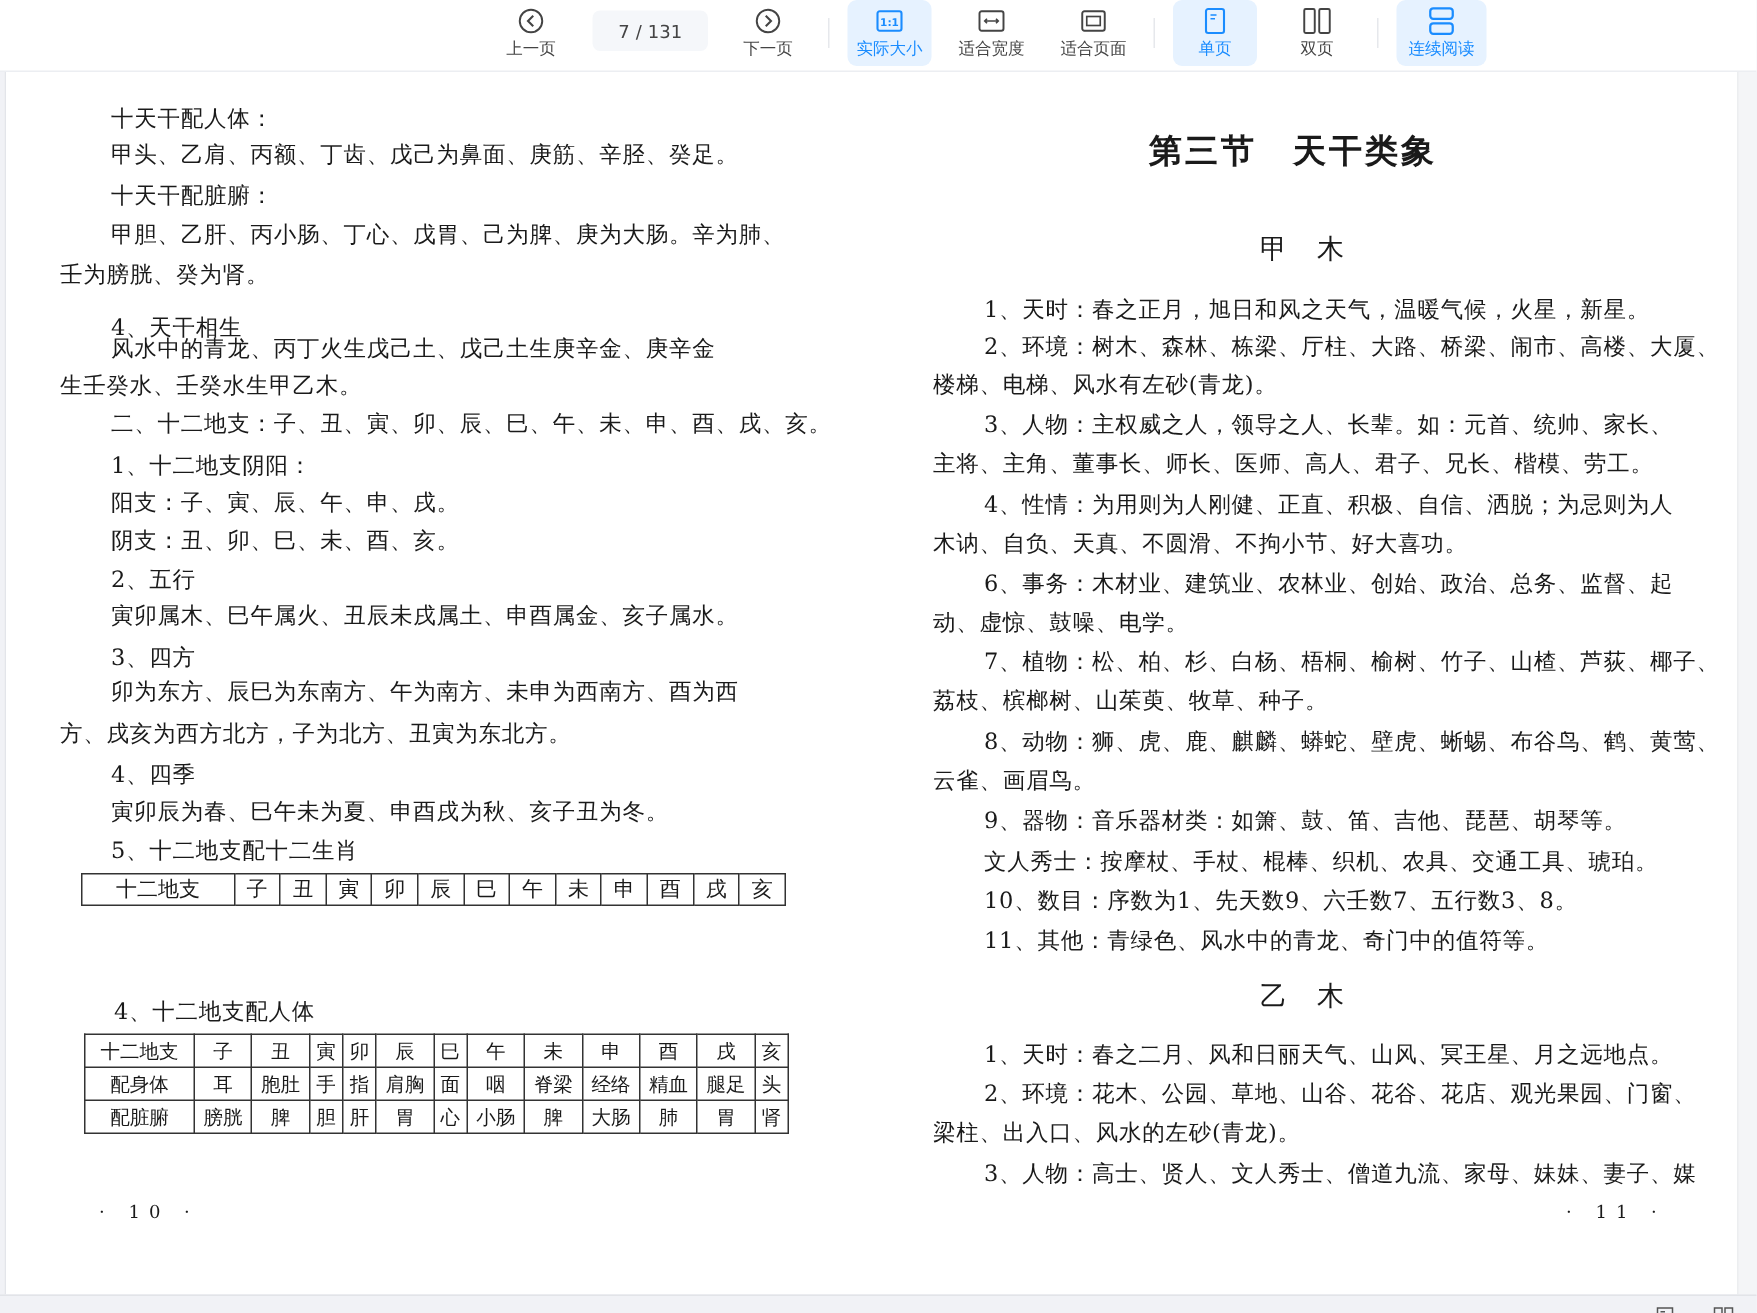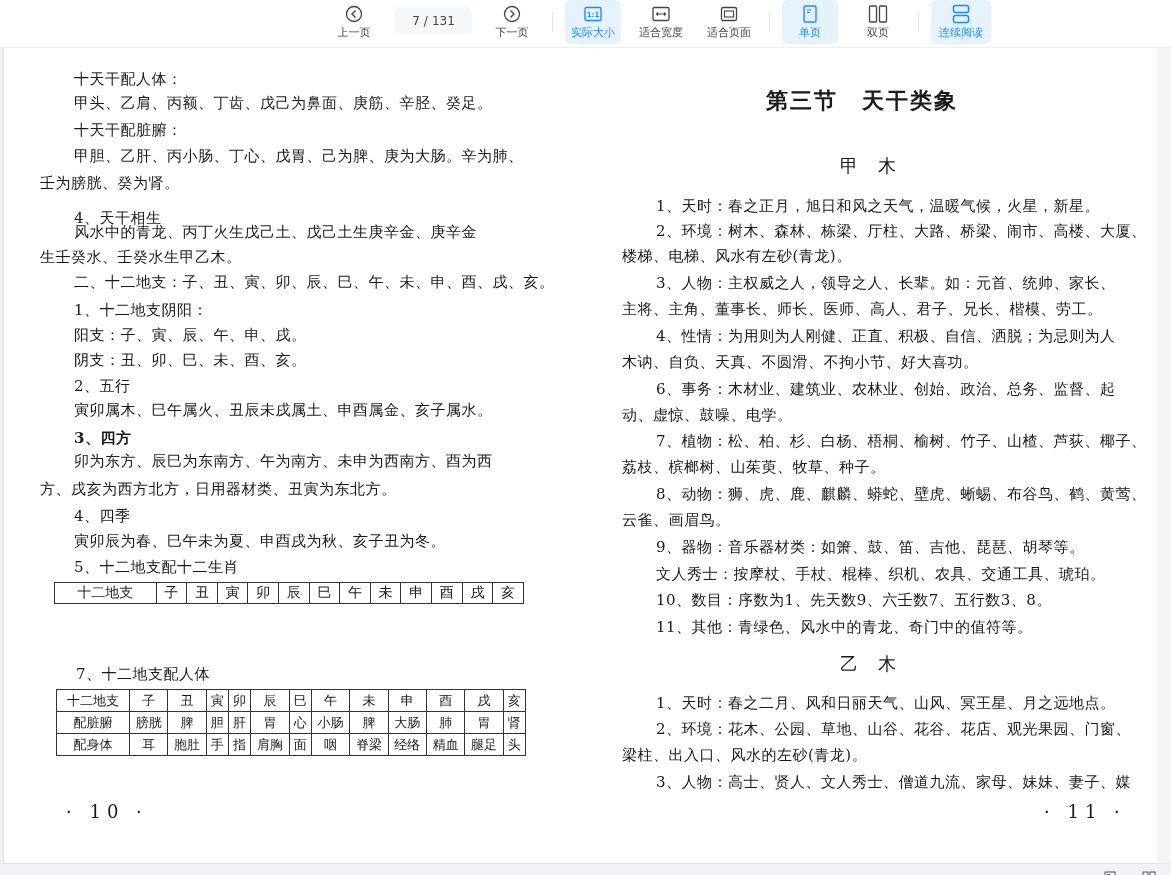--- a/index.html
+++ b/index.html
@@ -16,21 +16,21 @@
 
   .viewport { position: absolute; top: 48px; left: 0; width: 1171px; height: 815px; background: #f1f2f6; }
   .spread { position: absolute; top: 0; left: 3px; width: 1155px; height: 815px; background: #ffffff; border-left: 1px solid #e3e5ea; padding-left: 44px; }
   .scrollbar { position: absolute; right: 0; top: 0; width: 13px; height: 815px; background: #f4f5f7; border-left: 1px solid #eceef0; }
   .bottom-bar { position: absolute; top: 863px; left: 0; width: 1171px; height: 12px; background: #f1f2f6; border-top: 1px solid #e2e4e8; }
 
   .scan { font-family: "DejaVu Serif", "Liberation Serif", serif; color: #1a1a1a; font-size: 15px; }
   .line { position: absolute; white-space: nowrap; letter-spacing: 0.5px; }
   .title { font-family: "DejaVu Sans", "Liberation Sans", sans-serif; font-weight: bold; font-size: 22px; letter-spacing: 2px; }
   .subtitle { font-size: 18px; letter-spacing: 20px; }
-  .pagenum { font-size: 18px; letter-spacing: 6px; }
+  .pagenum { font-size: 12px; letter-spacing: 6px; }
 
   table.grid { position: absolute; border-collapse: collapse; font-family: "DejaVu Serif", "Liberation Serif", serif; font-size: 14px; color: #1a1a1a; }
   table.grid td { border: 1px solid #333; text-align: center; padding: 0 2px; white-space: nowrap; }
   table.grid td.hd { padding: 0 3px; }
 </style>
 </head>
 <body>
 
 <div class="toolbar">
   <div class="tb-btn" style="left:330px;width:48px;">
@@ -137,23 +137,23 @@
       <div class="line" style="left:36px;top:126px;">壬为膀胱、癸为肾。</div>
       <div class="line" style="left:70px;top:161px;">4、天干相生</div>
       <div class="line" style="left:70px;top:175px;">风水中的青龙、丙丁火生戊己土、戊己土生庚辛金、庚辛金</div>
       <div class="line" style="left:36px;top:200px;">生壬癸水、壬癸水生甲乙木。</div>
       <div class="line" style="left:70px;top:225px;">二、十二地支：子、丑、寅、卯、辰、巳、午、未、申、酉、戌、亥。</div>
       <div class="line" style="left:70px;top:253px;">1、十二地支阴阳：</div>
       <div class="line" style="left:70px;top:278px;">阳支：子、寅、辰、午、申、戌。</div>
       <div class="line" style="left:70px;top:303px;">阴支：丑、卯、巳、未、酉、亥。</div>
       <div class="line" style="left:70px;top:329px;">2、五行</div>
       <div class="line" style="left:70px;top:353px;">寅卯属木、巳午属火、丑辰未戌属土、申酉属金、亥子属水。</div>
-      <div class="line" style="left:70px;top:381px;font-weight:bold;">3、四方</div>
+      <div class="line" style="left:70px;top:381px;">3、四方</div>
       <div class="line" style="left:70px;top:404px;">卯为东方、辰巳为东南方、午为南方、未申为西南方、酉为西</div>
-      <div class="line" style="left:36px;top:432px;">方、戌亥为西方北方，日用器材类、丑寅为东北方。</div>
+      <div class="line" style="left:36px;top:432px;">方、戌亥为西方北方，子为北方、丑寅为东北方。</div>
       <div class="line" style="left:70px;top:459px;">4、四季</div>
       <div class="line" style="left:70px;top:484px;">寅卯辰为春、巳午未为夏、申酉戌为秋、亥子丑为冬。</div>
       <div class="line" style="left:70px;top:510px;">5、十二地支配十二生肖</div>
 
       <table class="grid" style="left:50px;top:534px;width:470px;">
         <tbody>
             <tr style="height:21px;">
           <td class="hd">十二地支</td>
           <td>子</td>
           <td>丑</td>
@@ -164,68 +164,68 @@
           <td>午</td>
           <td>未</td>
           <td>申</td>
           <td>酉</td>
           <td>戌</td>
           <td>亥</td>
         </tr>
       </tbody>
         </table>
 
-      <div class="line" style="left:72px;top:617px;">7、十二地支配人体</div>
+      <div class="line" style="left:72px;top:617px;">4、十二地支配人体</div>
 
       <table class="grid" style="left:52px;top:641px;width:470px;font-size:13px;">
         <tbody>
             <tr style="height:22px;">
           <td class="hd">十二地支</td>
           <td>子</td>
           <td>丑</td>
           <td>寅</td>
           <td>卯</td>
           <td>辰</td>
           <td>巳</td>
           <td>午</td>
           <td>未</td>
           <td>申</td>
           <td>酉</td>
           <td>戌</td>
           <td>亥</td>
         </tr>
         <tr style="height:22px;">
+          <td class="hd">配身体</td>
+          <td>耳</td>
+          <td>胞肚</td>
+          <td>手</td>
+          <td>指</td>
+          <td>肩胸</td>
+          <td>面</td>
+          <td>咽</td>
+          <td>脊梁</td>
+          <td>经络</td>
+          <td>精血</td>
+          <td>腿足</td>
+          <td>头</td>
+        </tr>
+        <tr style="height:22px;">
           <td class="hd">配脏腑</td>
           <td>膀胱</td>
           <td>脾</td>
           <td>胆</td>
           <td>肝</td>
           <td>胃</td>
           <td>心</td>
           <td>小肠</td>
           <td>脾</td>
           <td>大肠</td>
           <td>肺</td>
           <td>胃</td>
           <td>肾</td>
-        </tr>
-        <tr style="height:22px;">
-          <td class="hd">配身体</td>
-          <td>耳</td>
-          <td>胞肚</td>
-          <td>手</td>
-          <td>指</td>
-          <td>肩胸</td>
-          <td>面</td>
-          <td>咽</td>
-          <td>脊梁</td>
-          <td>经络</td>
-          <td>精血</td>
-          <td>腿足</td>
-          <td>头</td>
         </tr>
       </tbody>
         </table>
 
       <div class="line pagenum" style="left:62px;top:753px;">· 10 ·</div>
     </div>
 
     <div>
       <div class="line title" style="left:762px;top:38px;">第三节　天干类象</div>
       <div class="line subtitle" style="left:836px;top:106px;">甲木</div>

